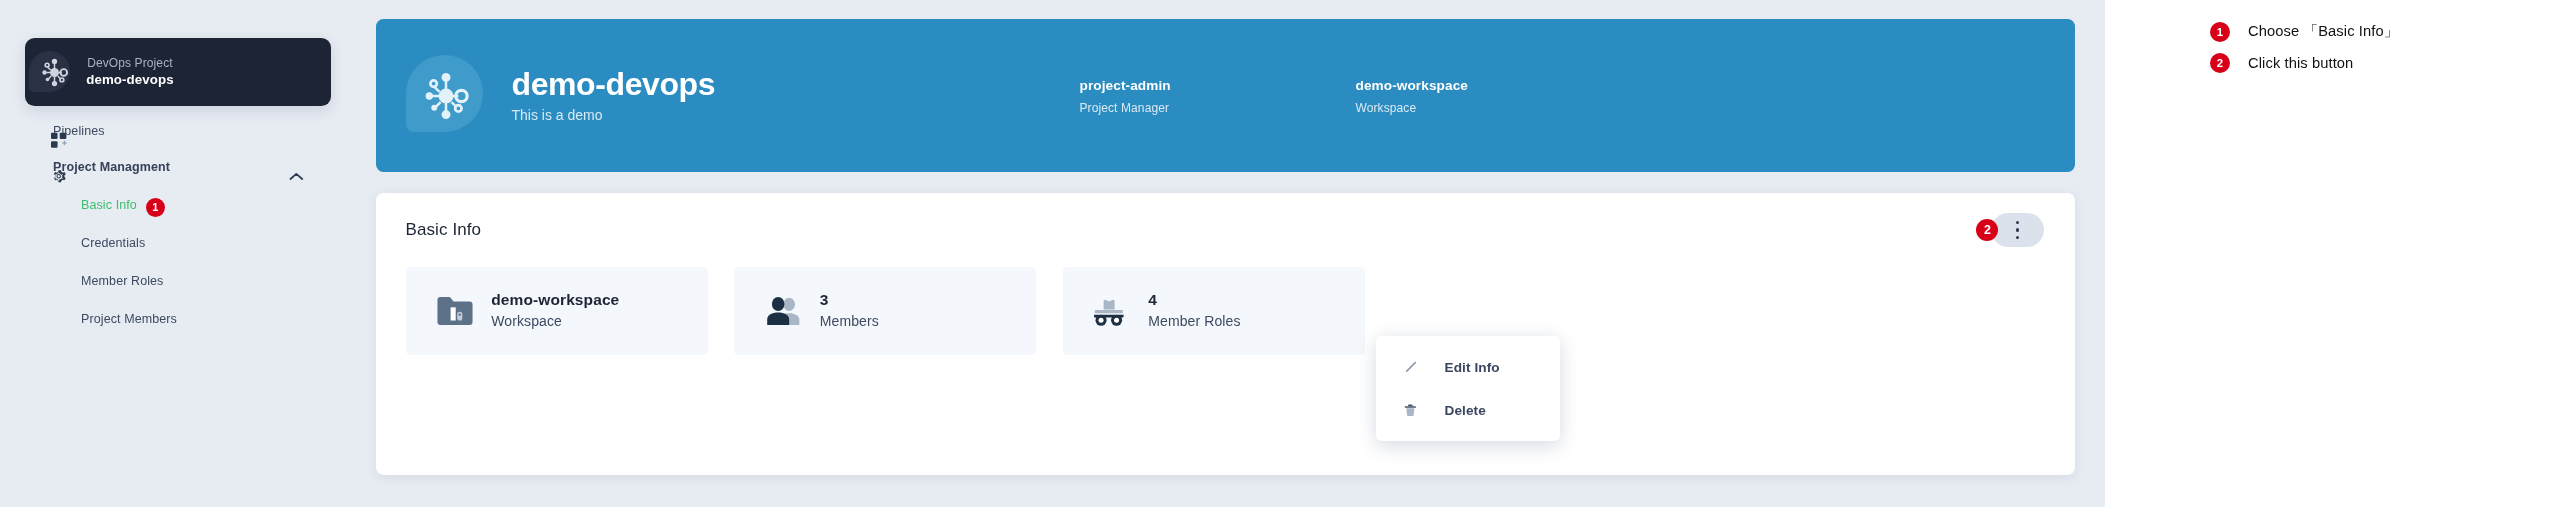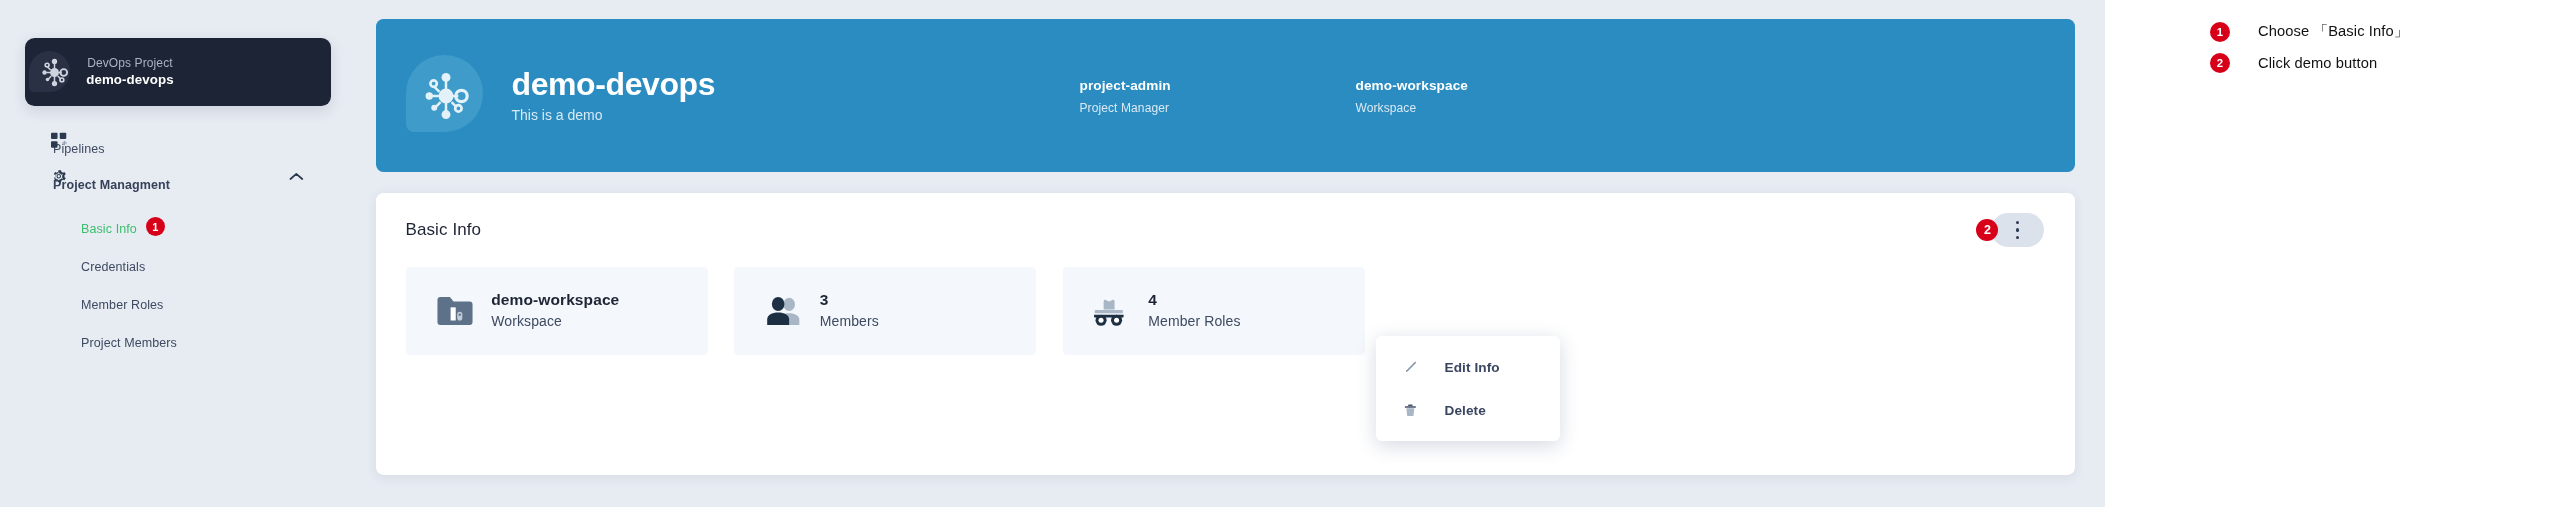--- a/index.html
+++ b/index.html
@@ -48,21 +48,21 @@
     border-radius: 20.6px 20.6px 20.6px 4.4px;
   }
   .proj-logo svg { position: relative; z-index: 2; }
   .proj-text { display: flex; flex-direction: column; justify-content: center; padding-left: 2.2px; align-items: center; }
   .proj-label { color: #aab3c2; font-size: 12px; line-height: 16px; letter-spacing: 0.1px;}
   .proj-name { color: #ffffff; font-size: 13.3px; font-weight: bold; line-height: 17.7px; letter-spacing: 0.1px;}
 
   .nav { position: absolute; left: 0; top: 124px; width: 376px; }
   .nav-item {
     position: relative;
-    display: flex; align-items: flex-end;
+    display: flex; align-items: flex-start;
     height: 32px;
     padding-left: 53px;
     cursor: pointer;
   }
   .nav-item .ico { position: absolute; left: 49px; top: 50%; transform: translateY(-50%); width: 19px; height: 19px; display:flex; align-items:center; justify-content:center;}
   .nav-item .txt { color: #3d4a61; font-size: 12.5px; letter-spacing: 0.1px; }
   .nav-group { margin-top: 4.4px; }
   .nav-group > .nav-item .txt { font-weight: bold; color: #36415a; }
   .nav-item .chev { position: absolute; right: 72px; top: 50%; transform: translateY(-50%); }
   .sub { margin-top: 5.9px; }
@@ -171,21 +171,21 @@
   .menu-item .mtxt { color: #3a4560; font-size: 13.6px; font-weight: bold; margin-left: 17px; letter-spacing: 0.1px;}
 
   
   .notes {
     flex: 1; height: 507px; background: #ffffff;
     position: relative;
     padding-top: 16px;
   }
   .note { display: flex; align-items: center; height: 31px; padding-left: 105px; }
   .note-badge { width: 20px; height: 20px; font-size: 11.4px; flex-shrink: 0; }
-  .note-txt { color: #111111; font-size: 14.7px; margin-left: 28px; letter-spacing: 0.1px; }
+  .note-txt { color: #111111; font-size: 14.7px; margin-left: 18px; letter-spacing: 0.1px; }
 </style>
 </head>
 <body>
 
 <div class="screen">
 
   <div class="app">
 
     <div class="sidebar">
 
@@ -403,18 +403,18 @@
     </div>
   </div>
 
   <div class="notes">
     <div class="note">
       <span class="badge-red note-badge">1</span>
       <span class="note-txt">Choose 「Basic Info」</span>
     </div>
     <div class="note">
       <span class="badge-red note-badge">2</span>
-      <span class="note-txt">Click demo button</span>
+      <span class="note-txt">Click this button</span>
     </div>
   </div>
 
 </div>
 
 
 </body></html>

